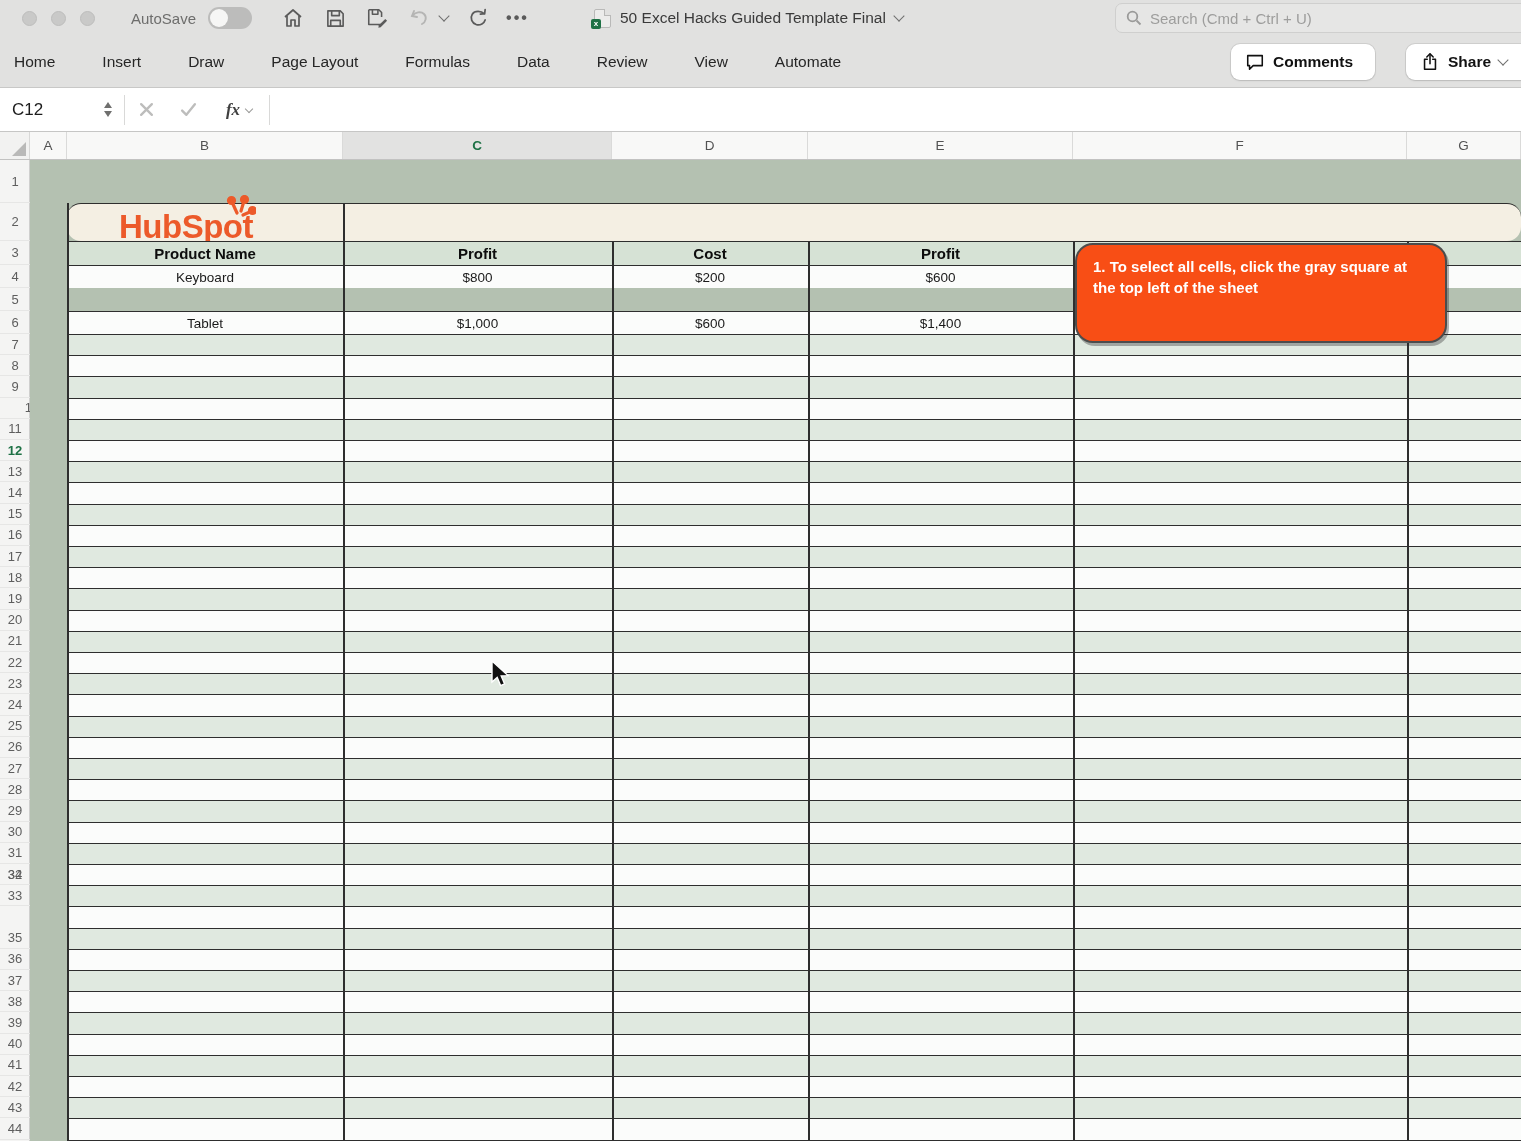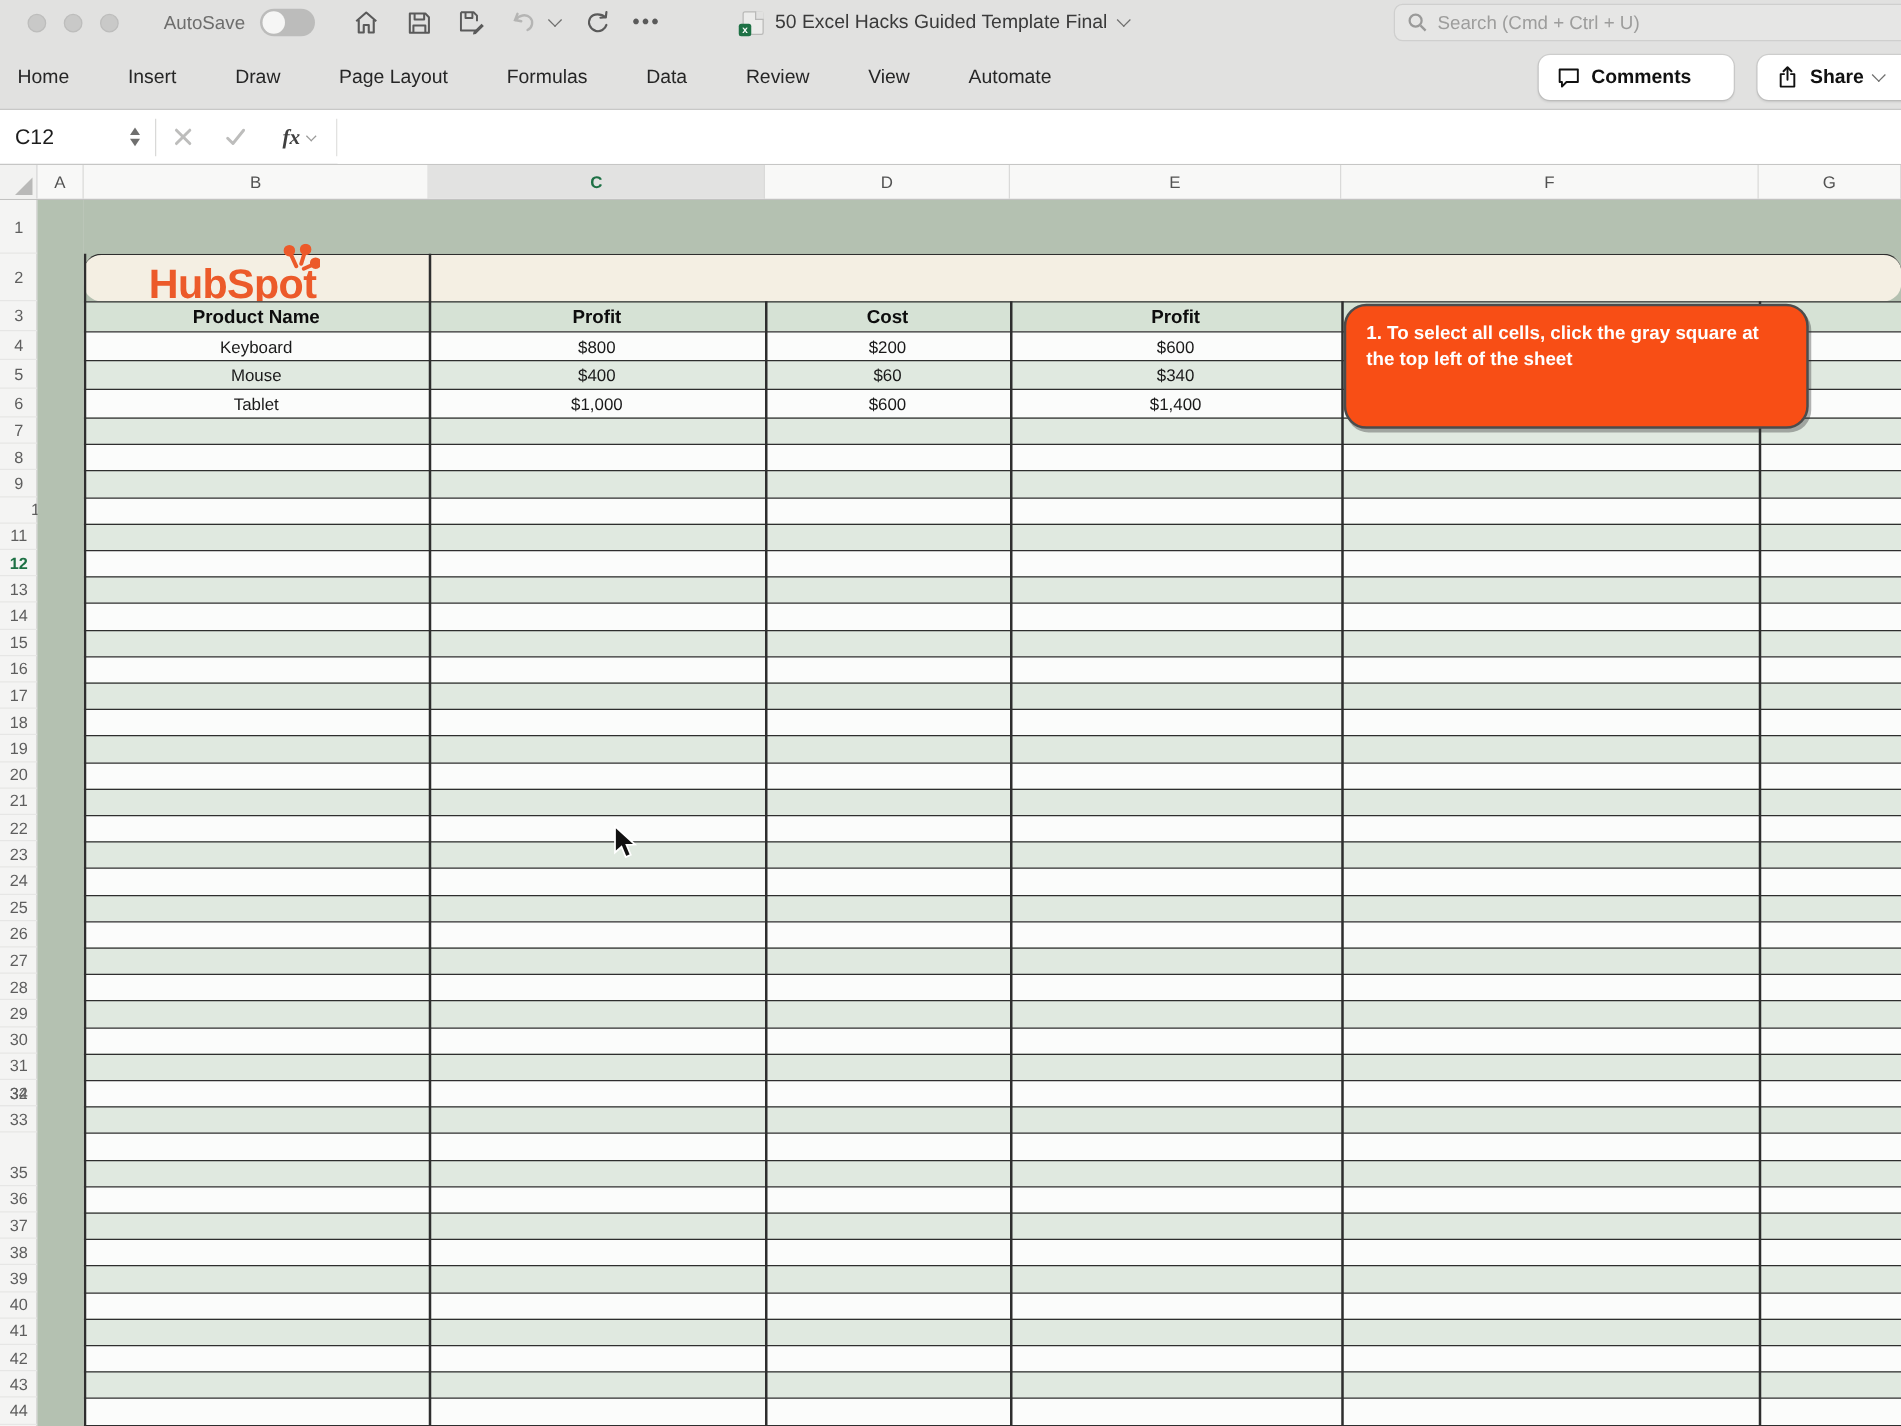--- a/index.html
+++ b/index.html
@@ -24,21 +24,21 @@
   .doc-badge { position:absolute; left:-4px; bottom:-2px; width:10px; height:10px; background:#1e7145; color:#fff; font-size:8px; font-weight:bold; display:flex; align-items:center; justify-content:center; border-radius:2px; }
   .searchbox { position:absolute; left:1115px; top:3px; width:420px; height:30px; border:1px solid #cfcfce; border-radius:7px; background:#e6e6e5; display:flex; align-items:center; padding:0 10px; gap:8px; }
   .searchbox input { border:none; outline:none; background:transparent; font-size:15px; color:#8e8e8d; width:320px; font-family:"Liberation Sans", sans-serif; }
   .searchbox input::placeholder { color:#9d9d9c; }
 
   
   .menubar { position:absolute; left:0; top:36px; width:1521px; height:52px; background:#e1e1e0; border-bottom:1px solid #c8c8c7; }
   .tabs { position:absolute; left:14px; top:0; height:52px; display:flex; align-items:center; gap:47px; }
   .tab { font-size:15.5px; color:#262626; white-space:nowrap; }
   .action-btn { position:absolute; top:8px; height:36px; background:#ffffff; border-radius:9px; box-shadow:0 0 0 1px rgba(0,0,0,0.08), 0 1px 2px rgba(0,0,0,0.10); display:flex; align-items:center; gap:8px; padding:0 14px; font-size:15.5px; font-weight:600; color:#111; }
-  .btn-comments { left:1231px; width:156px; }
+  .btn-comments { left:1231px; width:144px; }
   .btn-share { left:1406px; width:140px; }
 
   
   .formulabar { position:absolute; left:0; top:88px; width:1521px; height:44px; background:#ffffff; border-bottom:1px solid #c6c6c5; display:flex; align-items:center; }
   .namebox { width:100px; padding-left:12px; font-size:17px; color:#1c1c1c; }
   .stepper { width:16px; height:26px; display:flex; flex-direction:column; align-items:center; justify-content:center; gap:3px; margin-right:8px; }
   .tri-up { width:0; height:0; border-left:4.5px solid transparent; border-right:4.5px solid transparent; border-bottom:6px solid #6f6f6e; }
   .tri-down { width:0; height:0; border-left:4.5px solid transparent; border-right:4.5px solid transparent; border-top:6px solid #6f6f6e; }
   .fdivider { width:1px; height:30px; background:#d9d9d8; }
   .fb-icon { width:42px; display:flex; align-items:center; justify-content:center; }
@@ -281,26 +281,20 @@
       <div class="cell th-cell" style="left: 276px; width: 269px;">Profit</div>
       <div class="cell th-cell" style="left: 545px; width: 196px;">Cost</div>
       <div class="cell th-cell" style="left: 741px; width: 265px;">Profit</div>
     </div>
     <div class="grow" style="top: 105px; height: 23px; background: rgb(251, 252, 251); border-top: 1.5px solid rgb(46, 46, 46); padding-left: 24px;">
       <div class="cell td-cell" style="left: 0px; width: 276px;">Keyboard</div>
       <div class="cell td-cell" style="left: 276px; width: 269px;">$800</div>
       <div class="cell td-cell" style="left: 545px; width: 196px;">$200</div>
       <div class="cell td-cell" style="left: 741px; width: 265px;">$600</div>
     </div>
-    <div class="grow" style="top: 128px; height: 23px; background: rgb(224, 233, 224); border-top: 1.5px solid rgb(46, 46, 46);">
-      <div class="cell td-cell" style="left: 0px; width: 276px;">Mouse</div>
-      <div class="cell td-cell" style="left: 276px; width: 269px;">$400</div>
-      <div class="cell td-cell" style="left: 545px; width: 196px;">$60</div>
-      <div class="cell td-cell" style="left: 741px; width: 265px;">$340</div>
-    </div>
     <div class="grow" style="top: 151px; height: 23px; background: rgb(251, 252, 251); border-top: 1.5px solid rgb(46, 46, 46);">
       <div class="cell td-cell" style="left: 0px; width: 276px;">Tablet</div>
       <div class="cell td-cell" style="left: 276px; width: 269px;">$1,000</div>
       <div class="cell td-cell" style="left: 545px; width: 196px;">$600</div>
       <div class="cell td-cell" style="left: 741px; width: 265px;">$1,400</div>
     </div>
     <div class="grow" style="top: 174px; height: 21.2px; background: rgb(224, 233, 224); border-top: 1.5px solid rgb(46, 46, 46);"></div>
     <div class="grow" style="top: 195.2px; height: 21.2px; background: rgb(251, 252, 251); border-top: 1.5px solid rgb(46, 46, 46);"></div>
     <div class="grow" style="top: 216.4px; height: 21.2px; background: rgb(224, 233, 224); border-top: 1.5px solid rgb(46, 46, 46);"></div>
     <div class="grow" style="top: 237.6px; height: 21.2px; background: rgb(251, 252, 251); border-top: 1.5px solid rgb(46, 46, 46);"></div>

